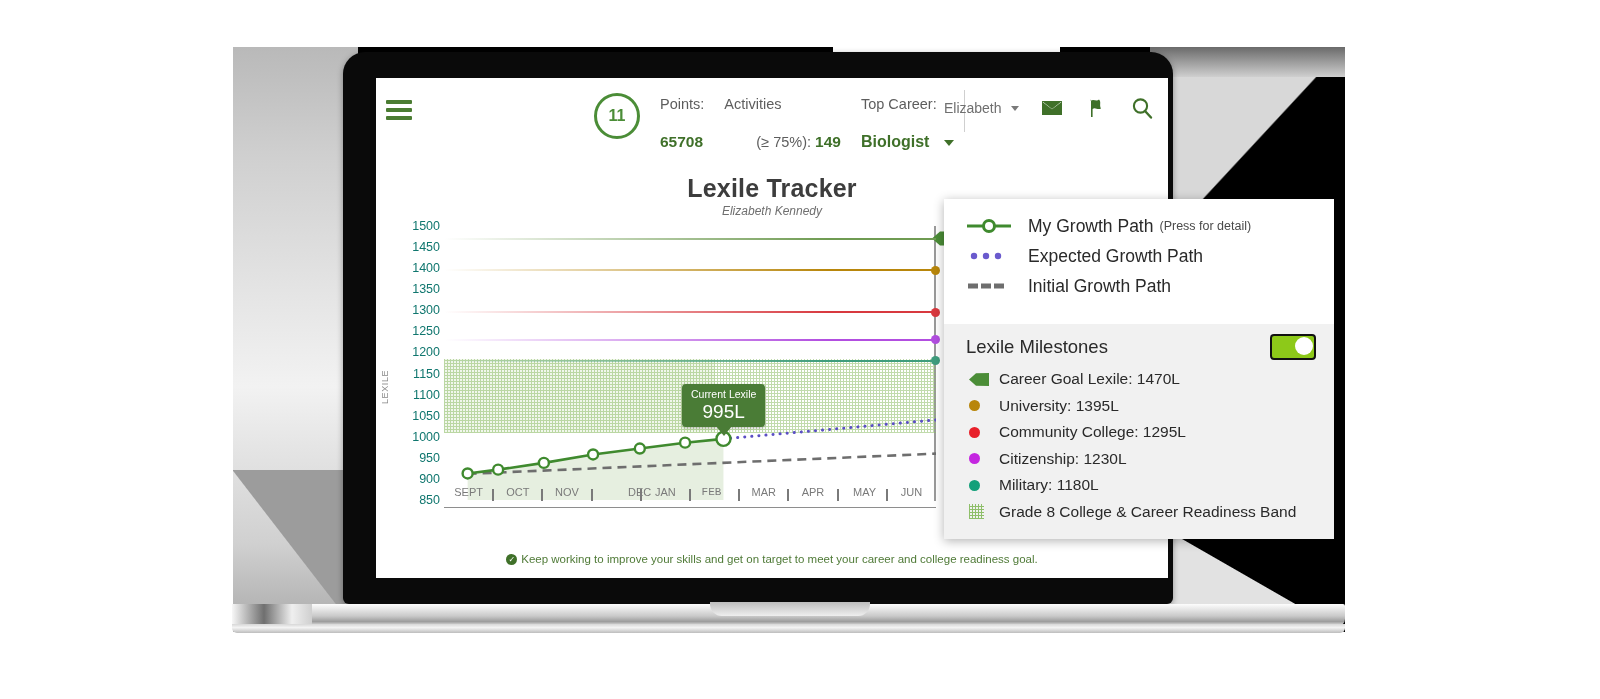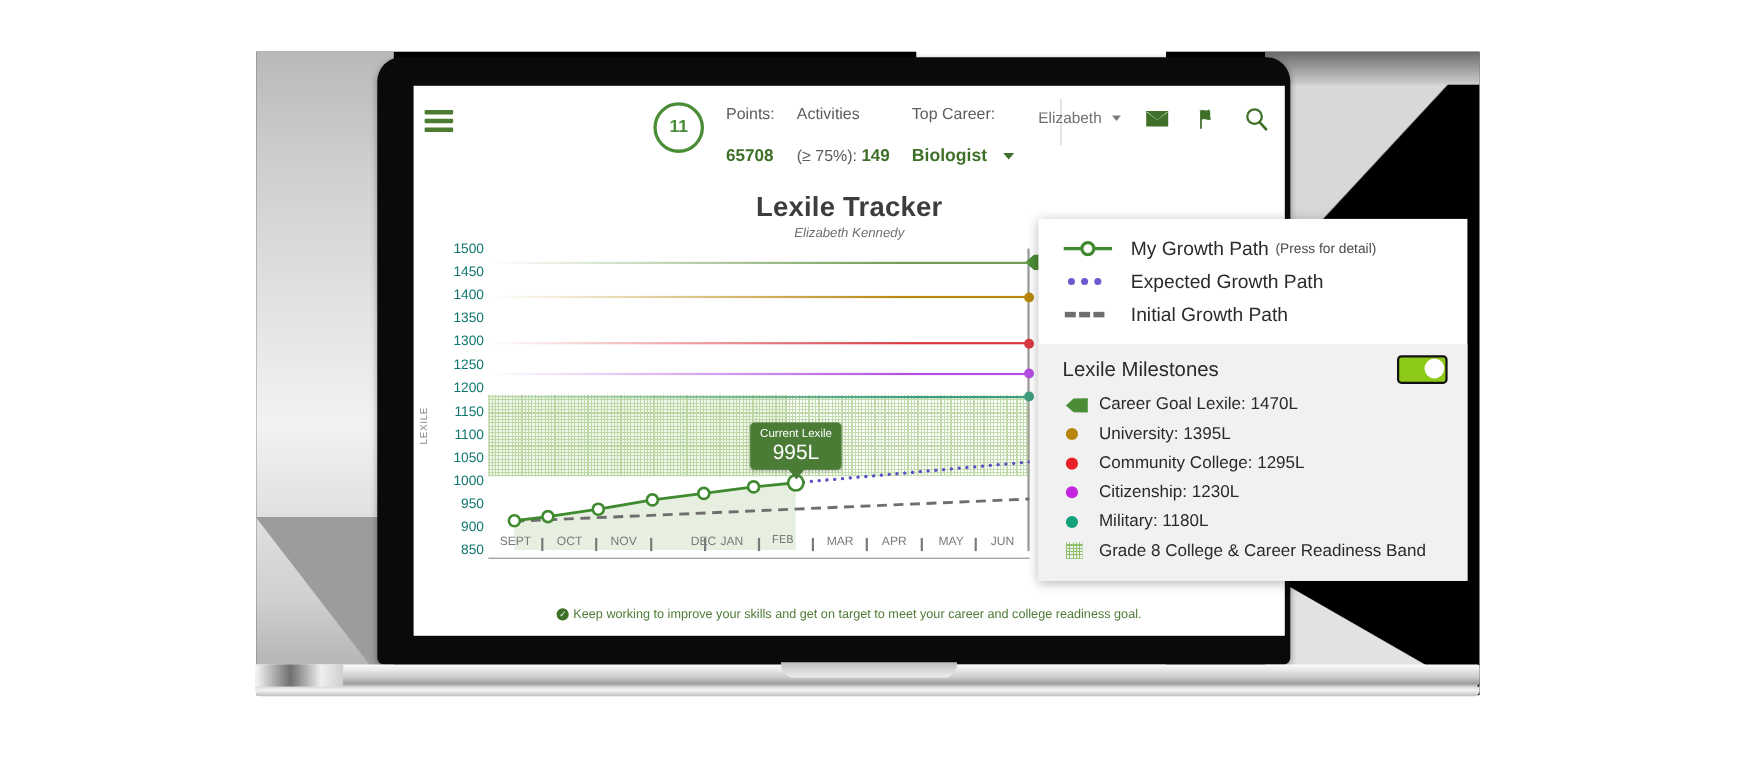--- a/index.html
+++ b/index.html
@@ -58,21 +58,21 @@
   .hamburger span{display:block;height:4px;background:#4b7c32;margin-bottom:4px;border-radius:1px;}
   .hdr-center{position:absolute;left:218px;top:10px;display:flex;align-items:flex-start;gap:20px;}
   .level-badge{
     width:40px;height:40px;border-radius:50%;border:3px solid #4b8d37;
     color:#4b8d37;font-size:16px;font-weight:bold;display:flex;align-items:center;
     justify-content:center;margin-top:5px;background:#fff;
   }
   .hdr-stat{display:flex;flex-direction:column;gap:21px;margin-top:8px;}
   .hdr-stat .lbl{font-size:14.5px;color:#5d5d5d;white-space:nowrap;}
   .hdr-stat .val{font-size:15.5px;color:#3f7029;font-weight:bold;white-space:nowrap;}
-  .hdr-stat .val.inline{font-size:14.5px;color:#5d5d5d;font-weight:normal;}
+  .hdr-stat .val.inline{font-size:14.5px;color:#5d5d5d;font-weight:normal;margin-left:32px;}
   .hdr-stat .val.inline b{color:#3f7029;font-size:15.5px;}
   .career{color:#3f7029;font-weight:bold;font-size:16px;}
   .caret{display:inline-block;width:0;height:0;border-left:5px solid transparent;
     border-right:5px solid transparent;border-top:6px solid #3f7029;margin-left:10px;vertical-align:middle;}
   .caret.sm{border-top-color:#7a7a7a;border-left-width:4px;border-right-width:4px;border-top-width:5px;margin-left:5px;}
   .hdr-right{position:absolute;right:14px;top:18px;display:flex;align-items:center;gap:21px;}
   .hdr-divider{position:absolute;left:588px;top:12px;width:1px;height:42px;background:#cfcfcf;}
   .uname{font-size:14px;color:#6f6f6f;}
   .ico{width:24px;height:24px;display:inline-block;cursor:pointer;}
   .ico svg{display:block;}
@@ -111,21 +111,21 @@
   }
   .tooltip .t1{font-size:10.5px;line-height:13px;}
   .tooltip .t2{font-size:19px;line-height:21px;}
   .tooltip:after{content:"";position:absolute;left:50%;margin-left:-8px;bottom:-9px;
     width:0;height:0;border-left:8px solid transparent;border-right:8px solid transparent;
     border-top:10px solid #4a7c36;}
 
   
   .panel{position:absolute;left:944px;top:199px;width:390px;background:#fff;
     box-shadow:0 2px 10px rgba(0,0,0,.30);}
-  .panel-top{padding:12px 0 12px 22px;}
+  .panel-top{padding:12px 0 23px 22px;}
   .legend-row{display:flex;align-items:center;height:30px;}
   .legend-key{width:62px;flex:0 0 62px;display:flex;align-items:center;}
   .legend-text{font-size:17.5px;color:#2a2a2a;}
   .legend-note{font-size:12.5px;color:#4a4a4a;margin-left:6px;}
   .panel-bot{background:#f1f1f1;padding:10px 18px 14px 22px;}
   .ms-head{display:flex;align-items:center;justify-content:space-between;margin-bottom:6px;}
   .ms-title{font-size:18.5px;color:#2a2a2a;}
   .toggle{width:42px;height:22px;border-radius:4px;border:2.5px solid #111;background:#8dc919;
     position:relative;cursor:pointer;}
   .toggle .knob{position:absolute;right:1px;top:0.5px;width:18px;height:18px;border-radius:50%;background:#fff;}

